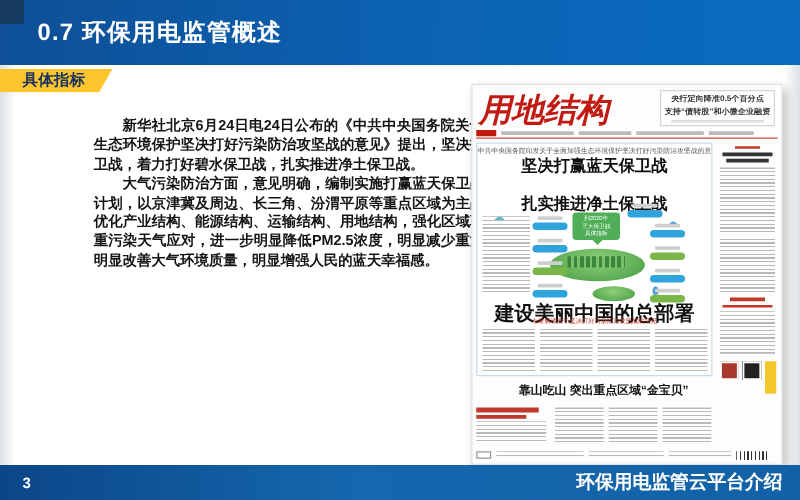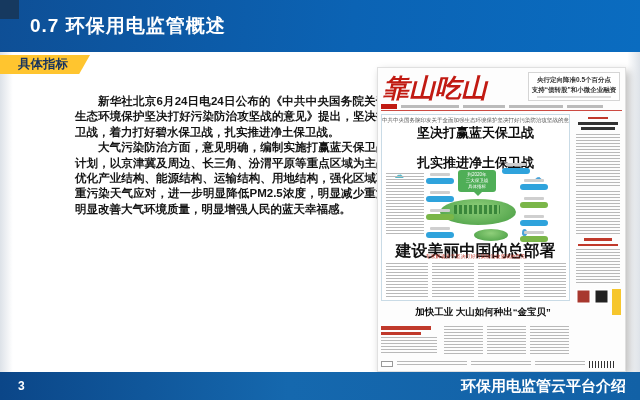--- a/index.html
+++ b/index.html
@@ -78,21 +78,21 @@
 </div>
 
 <div class="badge">具体指标</div>
 
 <div class="bodytext">
   <p>新华社北京6月24日电24日公布的《中共中央国务院关于全面加强生态环境保护坚决打好污染防治攻坚战的意见》提出，坚决打赢蓝天保卫战，着力打好碧水保卫战，扎实推进净土保卫战。</p>
   <p>大气污染防治方面，意见明确，编制实施打赢蓝天保卫战三年作战计划，以京津冀及周边、长三角、汾渭平原等重点区域为主战场，调整优化产业结构、能源结构、运输结构、用地结构，强化区域联防联控和重污染天气应对，进一步明显降低PM2.5浓度，明显减少重污染天数，明显改善大气环境质量，明显增强人民的蓝天幸福感。</p>
 </div>
 
 <div class="paper">
-  <div class="abs masthead">靠山吃山</div>
+  <div class="abs masthead">用地结构</div>
 
   <div class="abs topbox">
     <div class="l1">央行定向降准0.5个百分点</div>
     <div class="l1">支持“债转股”和小微企业融资</div>
     <div class="bar"></div>
   </div>
 
   <div class="abs dateline">
     <div class="chip"></div>
     <div class="db" style="width:58px"></div>
@@ -178,21 +178,21 @@
     <div class="rbar" style="width:28px;height:3px"></div>
     <div class="rbar" style="width:40px;height:2px"></div>
     <div class="txl" style="width:44px;height:34px;margin:3px auto 0"></div>
     <div style="display:flex;gap:3px;justify-content:center;margin-top:6px">
       <div class="qr red"></div>
       <div class="qr blk"></div>
       <div class="ylw"></div>
     </div>
   </div>
 
-  <div class="abs bothead">加快工业 大山如何种出“金宝贝”</div>
+  <div class="abs bothead">靠山吃山 突出重点区域“金宝贝”</div>
   <div class="abs botsub"></div>
 
   <div class="abs" style="left:3px;top:258px;width:58px;height:30px">
     <div class="rbar" style="width:50px;height:4px;margin:0"></div>
     <div class="rbar" style="width:40px;height:3px;margin:2px 0"></div>
     <div class="txl" style="width:56px;height:18px"></div>
   </div>
   <div class="abs txl" style="left:66px;top:258px;width:39px;height:30px"></div>
   <div class="abs txl" style="left:109px;top:258px;width:39px;height:30px"></div>
   <div class="abs txl" style="left:152px;top:258px;width:39px;height:30px"></div>

